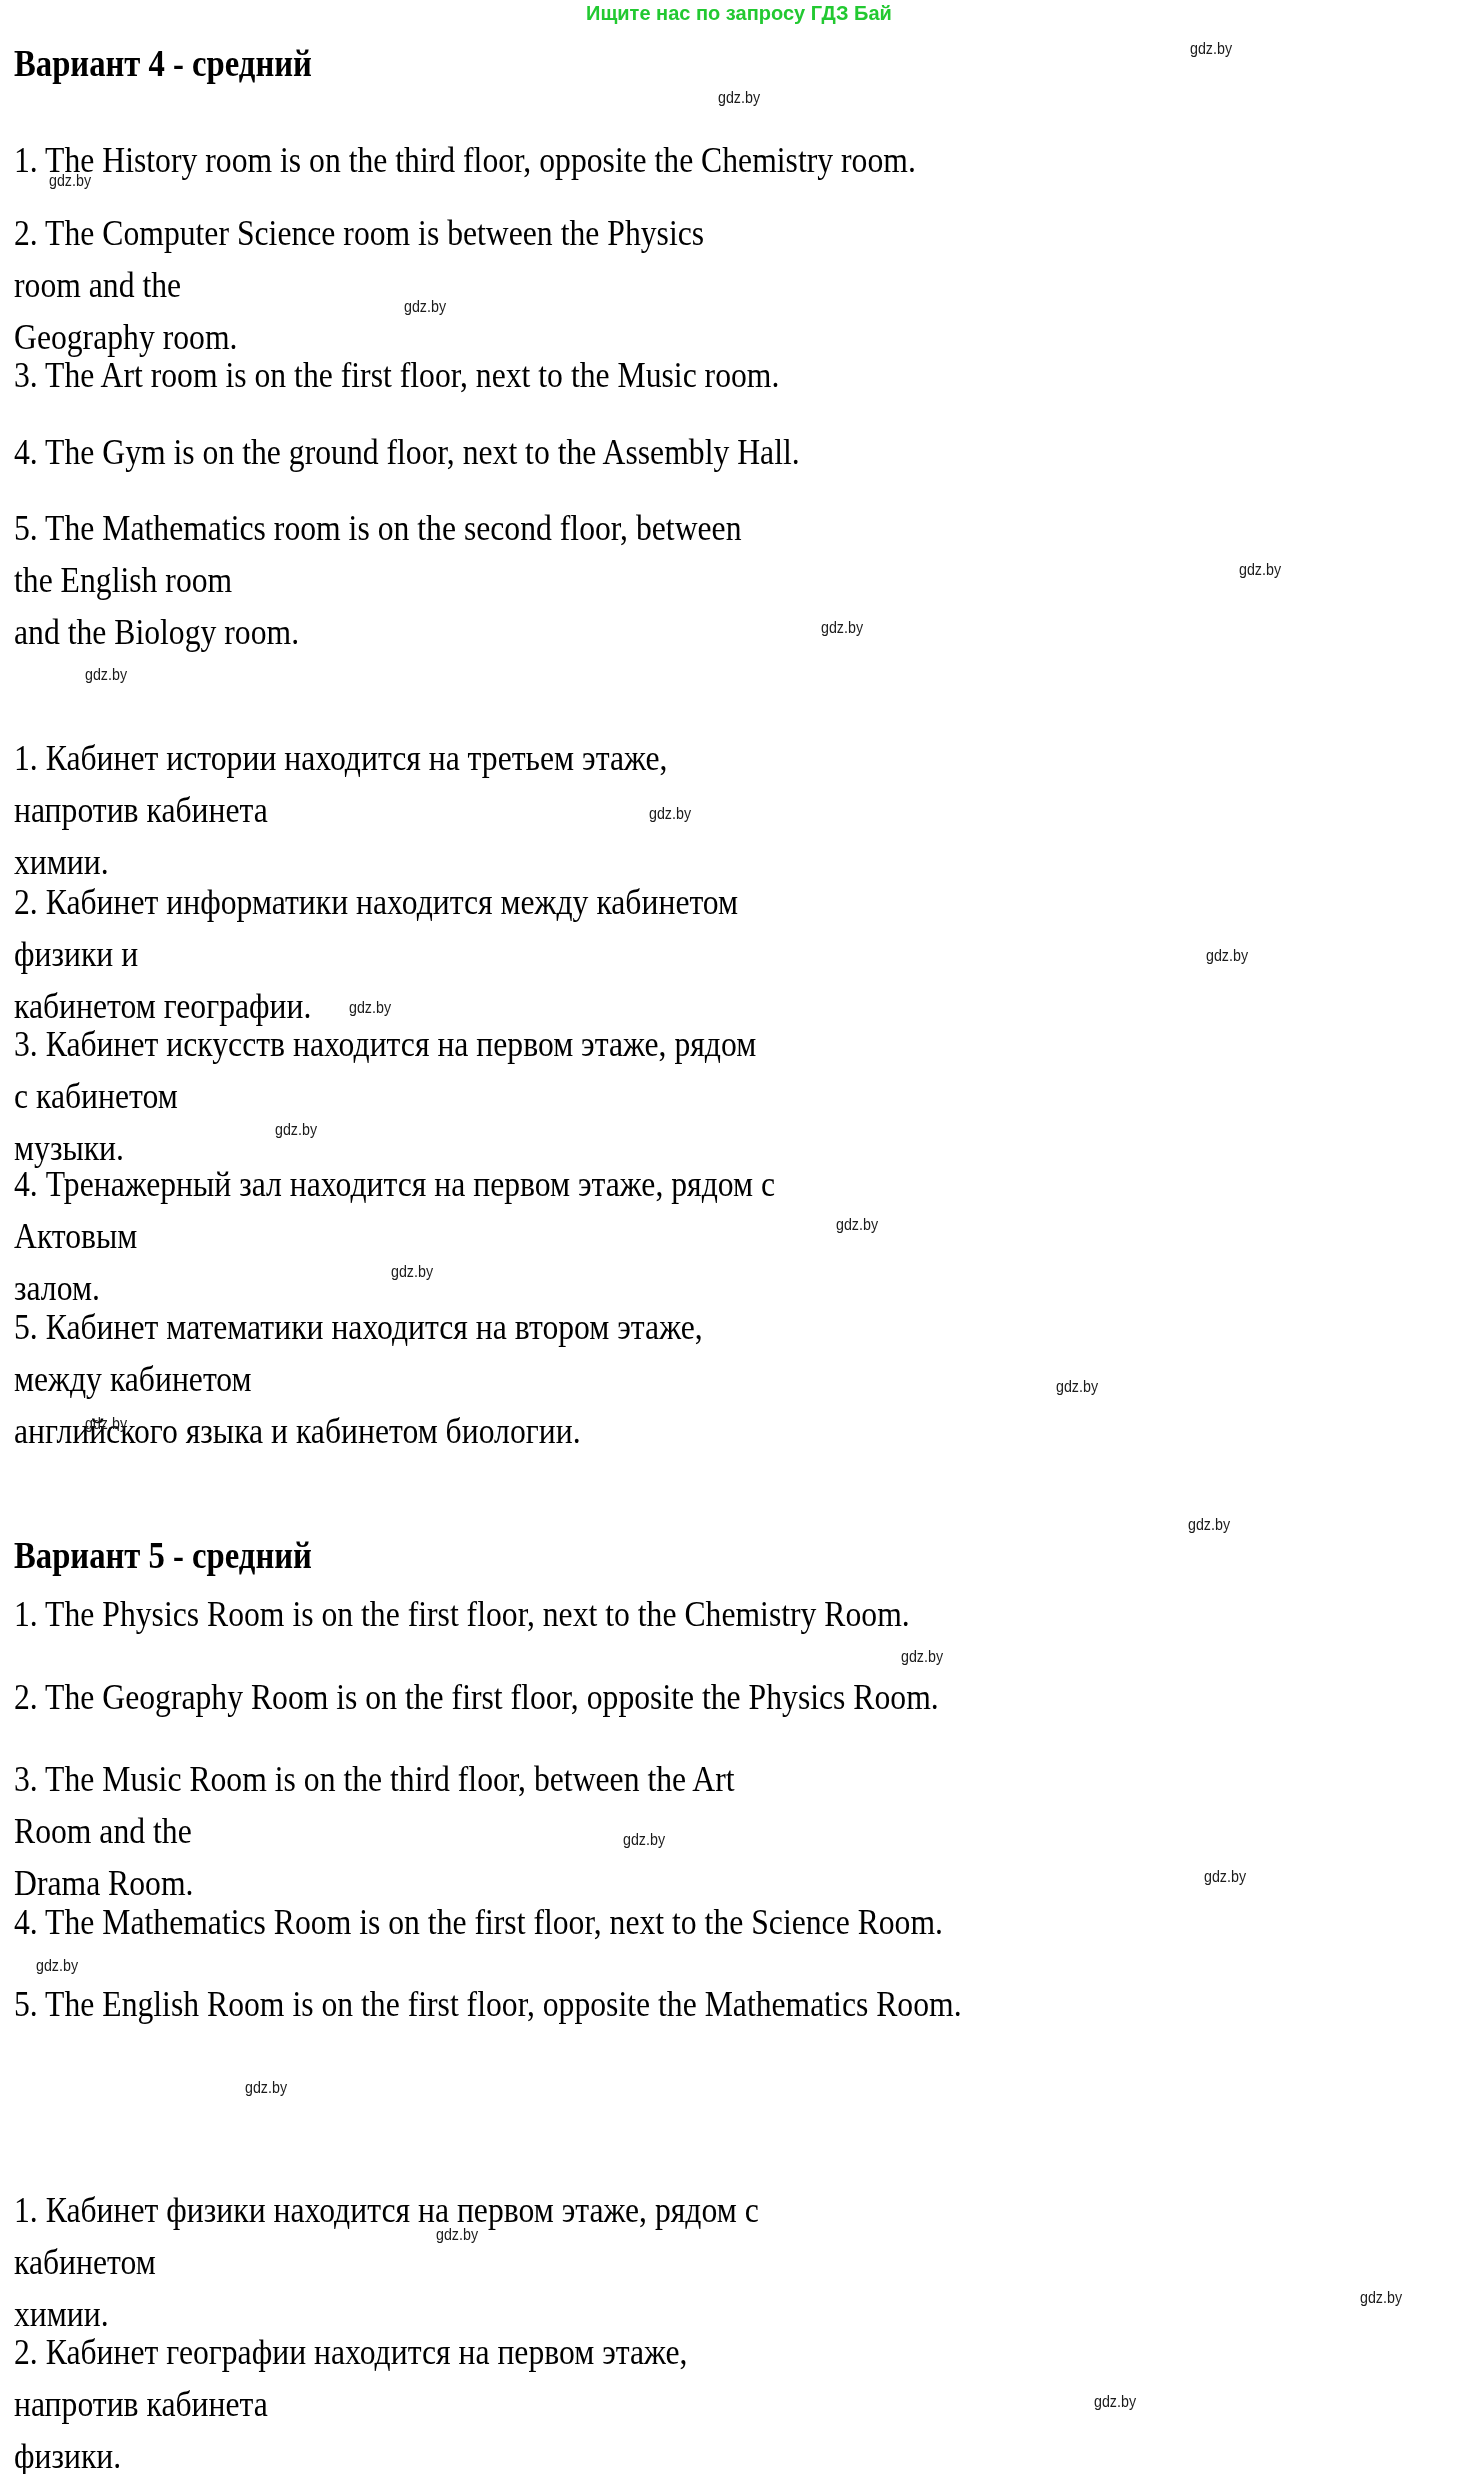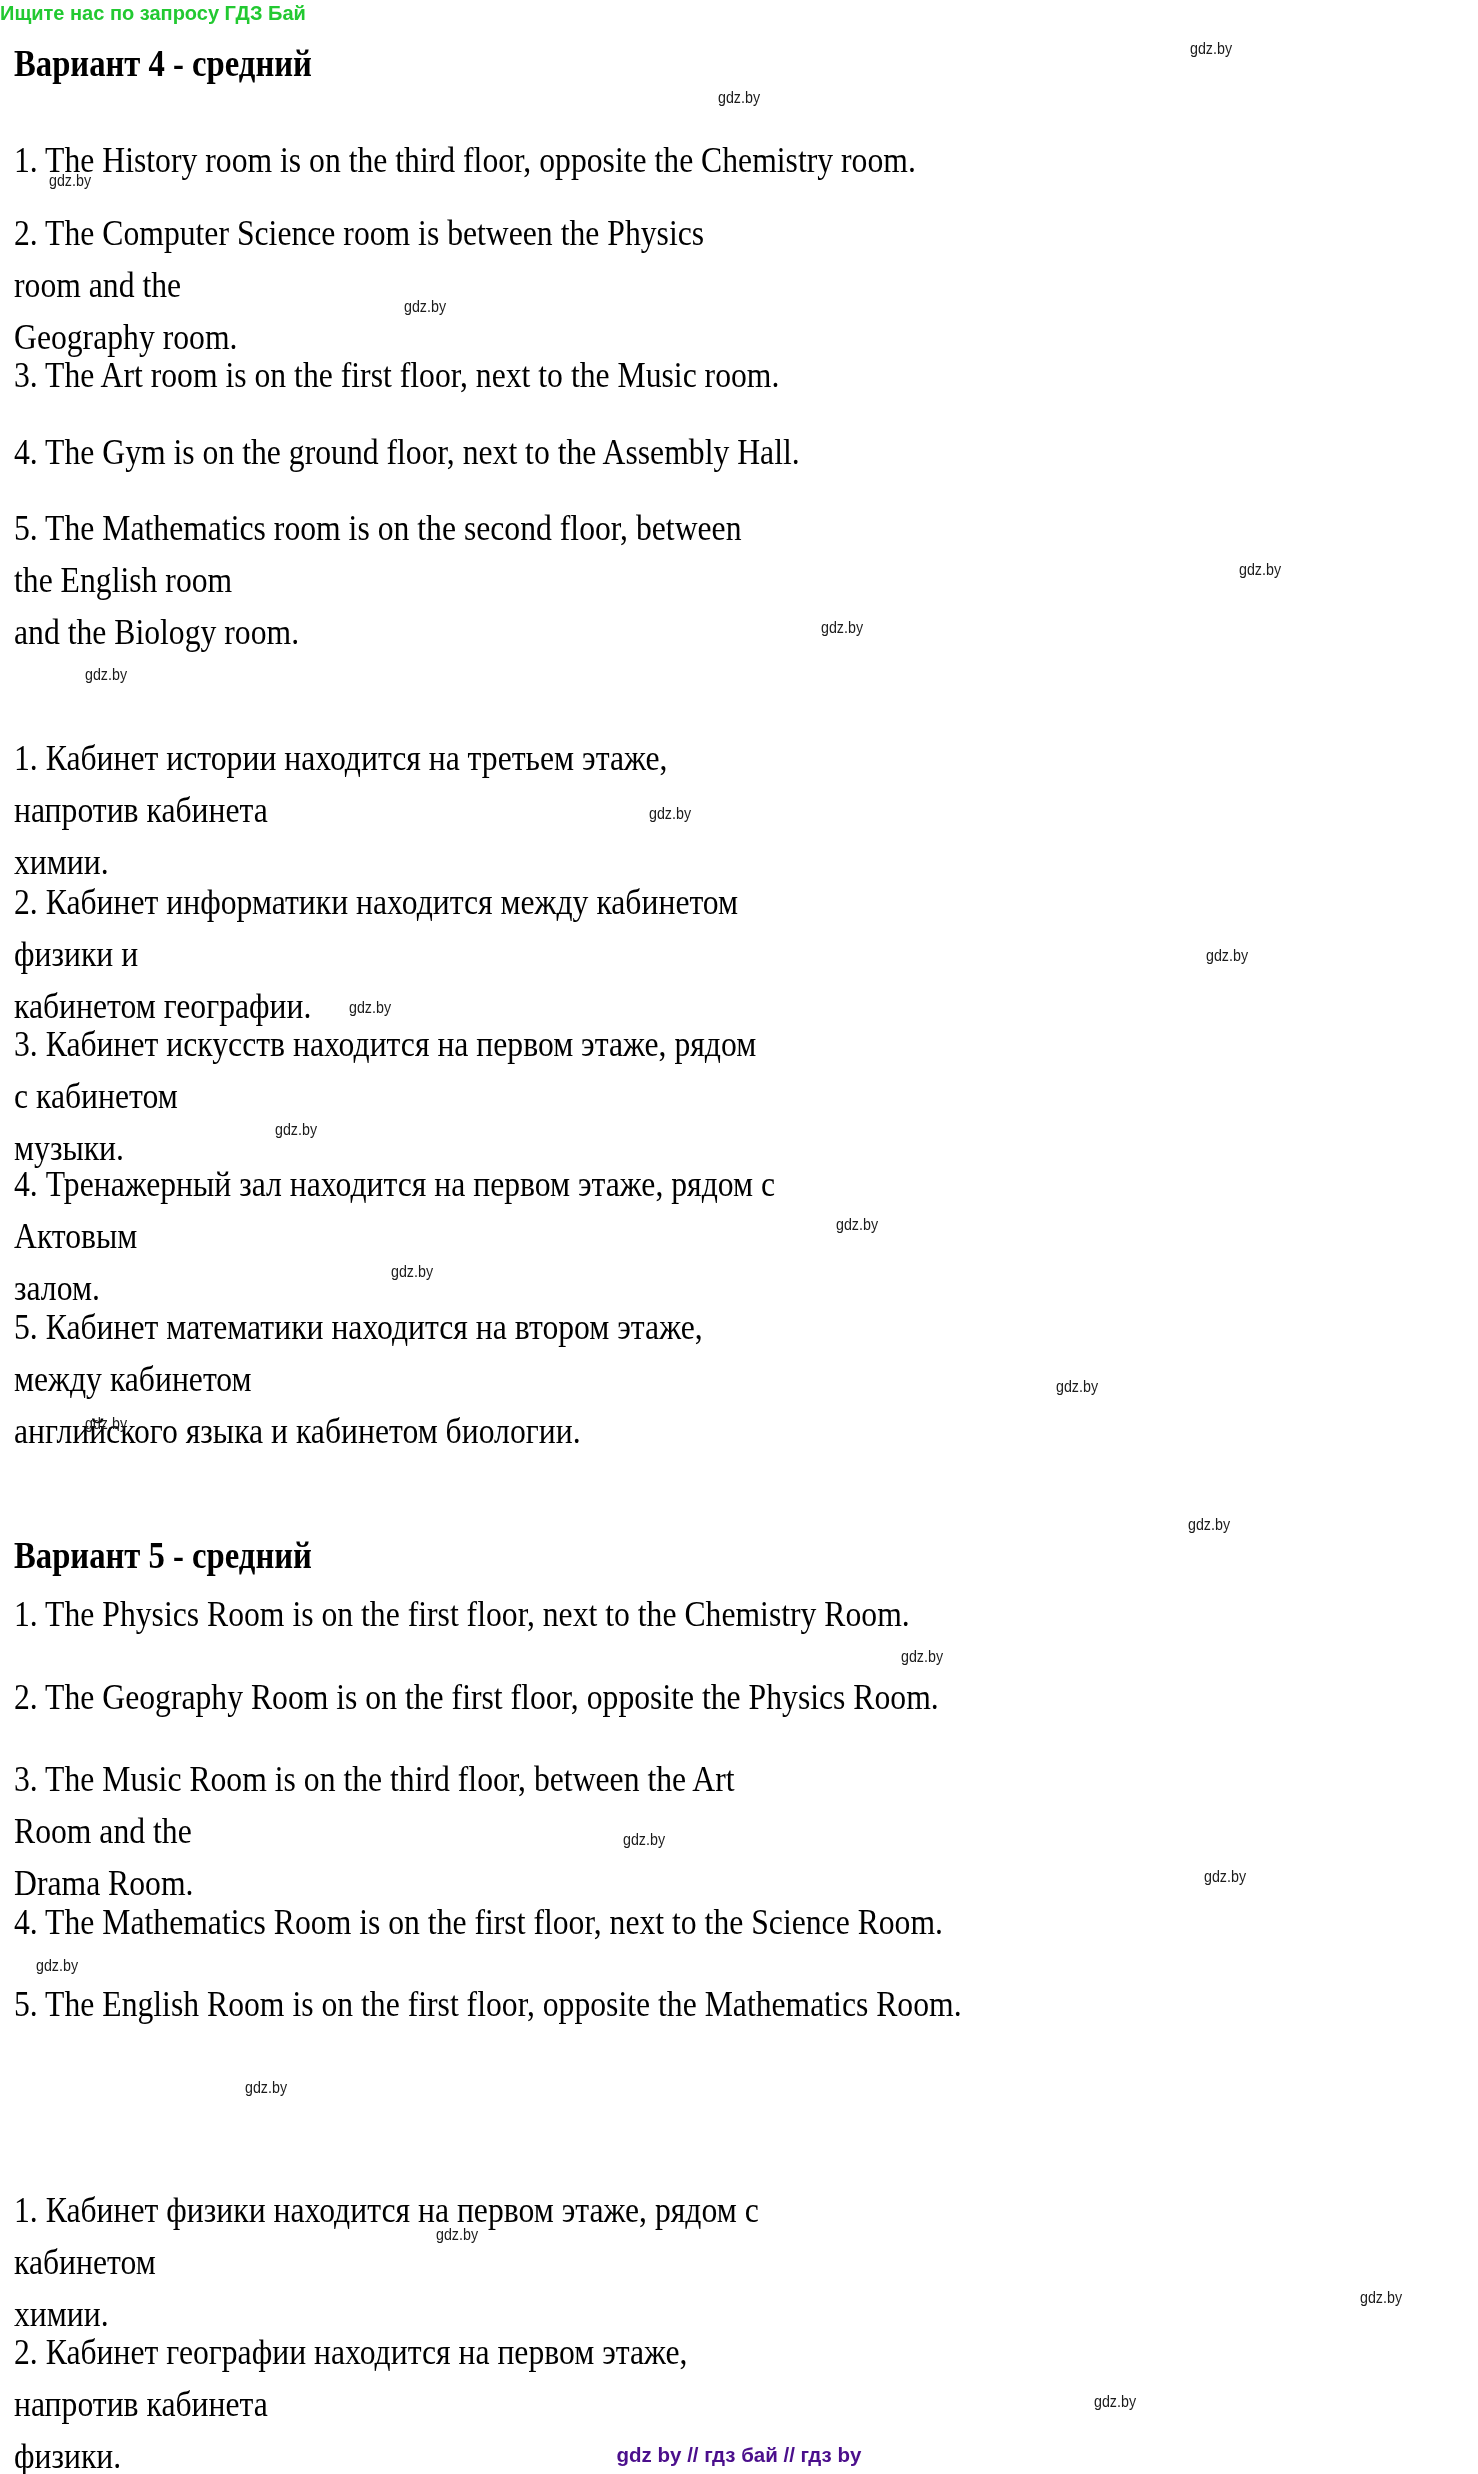--- a/index.html
+++ b/index.html
@@ -15,21 +15,21 @@
     overflow: hidden;
     font-family: "Liberation Serif", "DejaVu Serif", serif;
   }
 
   
   .promo {
     position: absolute;
     top: 1.6px;
     left: 0;
     width: 1478px;
-    text-align: left;
+    text-align: center;
     color: #22c931;
     font-family: "Liberation Sans", "DejaVu Sans", sans-serif;
     font-weight: bold;
     font-size: 20px;
     letter-spacing: 0px;
     white-space: nowrap;
   }
 
   
   .heading {
@@ -153,16 +153,15 @@
   <div class="wm" style="left:1188px; top:1514px;">gdz.by</div>
   <div class="wm" style="left:901px; top:1646px;">gdz.by</div>
   <div class="wm" style="left:623px;  top:1829px;">gdz.by</div>
   <div class="wm" style="left:1204px; top:1866px;">gdz.by</div>
   <div class="wm" style="left:36px;   top:1955px;">gdz.by</div>
   <div class="wm" style="left:245px;  top:2077px;">gdz.by</div>
   <div class="wm" style="left:436px;  top:2224px;">gdz.by</div>
   <div class="wm" style="left:1360px; top:2287px;">gdz.by</div>
   <div class="wm" style="left:1094px; top:2391px;">gdz.by</div>
 
-  <div class="footer">gdz by  //  гдз бай  //  гдз by</div>
 
 </div>
 
 
 </body></html>

